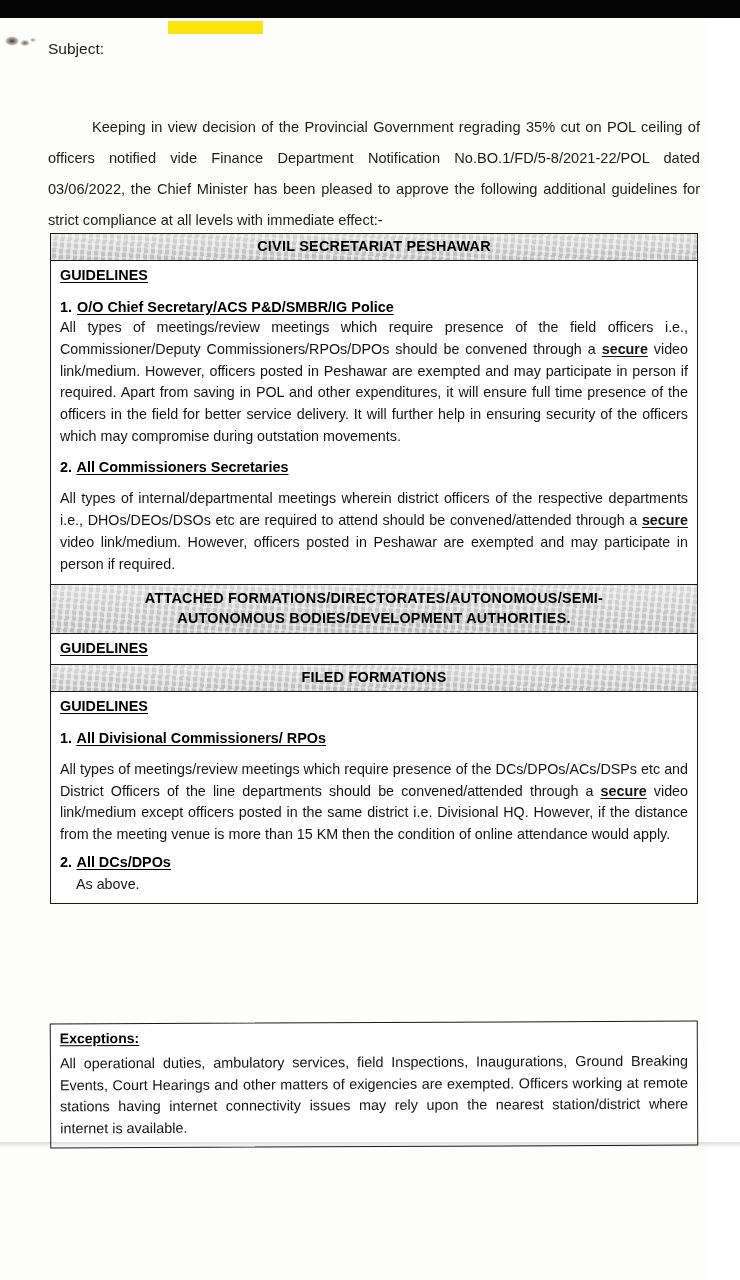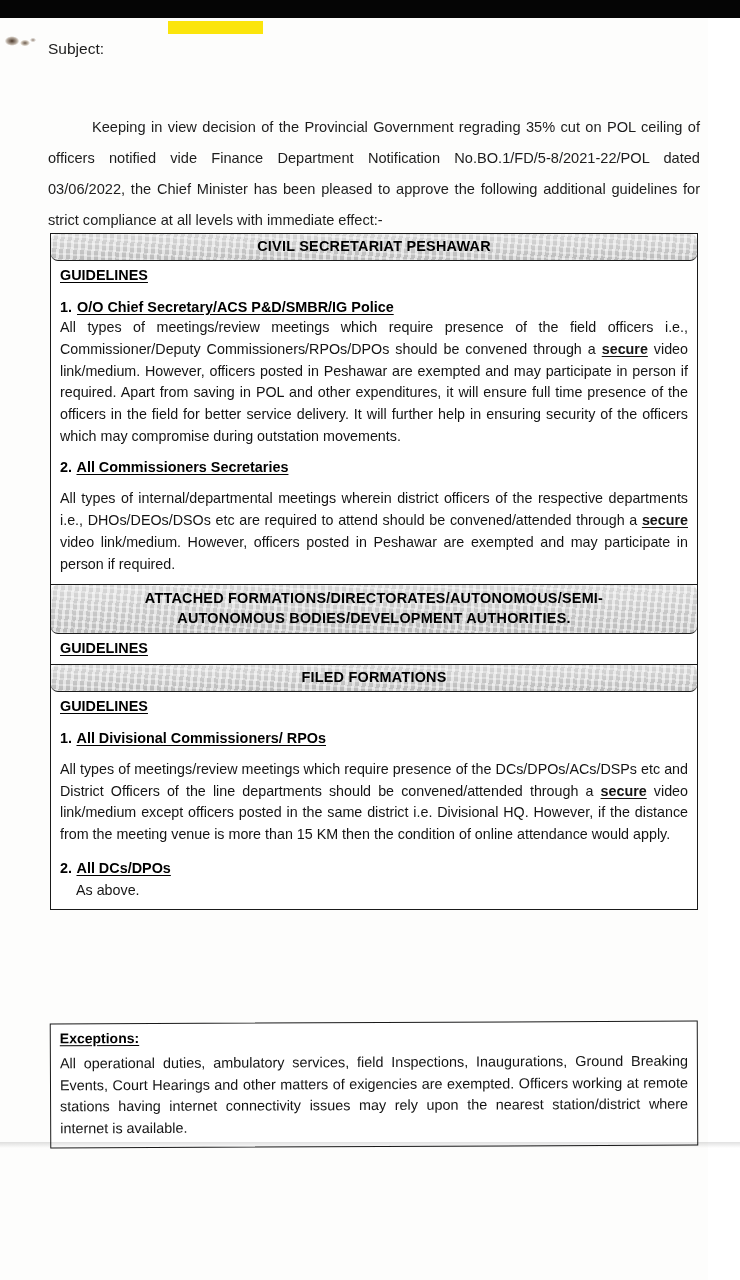--- a/index.html
+++ b/index.html
@@ -87,21 +87,20 @@
     font-size: 14.4px;
     color: #000;
     letter-spacing: .25px;
     line-height: 1.33;
     padding: 3px 6px 4px;
     background-color: #c9c9c9;
     background-image:
       repeating-linear-gradient(96deg, rgba(255,255,255,.55) 0 3px, rgba(255,255,255,0) 3px 7px),
       repeating-linear-gradient(4deg, rgba(255,255,255,.34) 0 2px, rgba(255,255,255,0) 2px 6px),
       linear-gradient(180deg, rgba(255,255,255,.30), rgba(0,0,0,.07));
-    border-radius: 7px;
   }
   .band.two-line { padding: 4px 20px 5px; }
 
   .cell {
     padding: 5px 9px 9px 9px;
     border-bottom: 1.5px solid #1a1a1a;
   }
   .cell.last { border-bottom: none; }
   .cell.tight { padding-bottom: 4px; }
 
@@ -206,21 +205,21 @@
 
     <div class="cell last">
       <div class="guidelines-head">GUIDELINES</div>
 
       <div class="item-head">
         <span class="num">1.</span>
         <span class="txt">All Divisional Commissioners/ RPOs</span>
       </div>
       <div class="body-text gap"><span>All types of meetings/review meetings which require presence of the DCs/DPOs/ACs/DSPs etc and District Officers of the line departments should be convened/attended through a </span><b>secure</b><span> video link/medium except officers posted in the same district i.e. Divisional HQ. However, if the distance from the meeting venue is more than 15 KM then the condition of online attendance would apply.</span></div>
 
-      <div class="item-head" style="margin-top:14px">
+      <div class="item-head" style="margin-top:8px">
         <span class="num">2.</span>
         <span class="txt">All DCs/DPOs</span>
       </div>
       <div class="as-above">As above.</div>
     </div>
   </div>
 
   <div class="exceptions-box">
     <div class="exceptions-head">Exceptions:</div>
     <div class="exceptions-body">All operational duties, ambulatory services, field Inspections, Inaugurations, Ground Breaking Events, Court Hearings and other matters of exigencies are exempted. Officers working at remote stations having internet connectivity issues may rely upon the nearest station/district where internet is available.</div>

